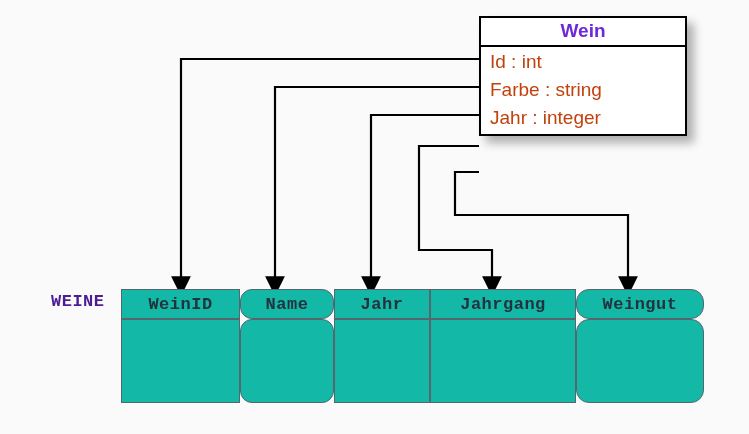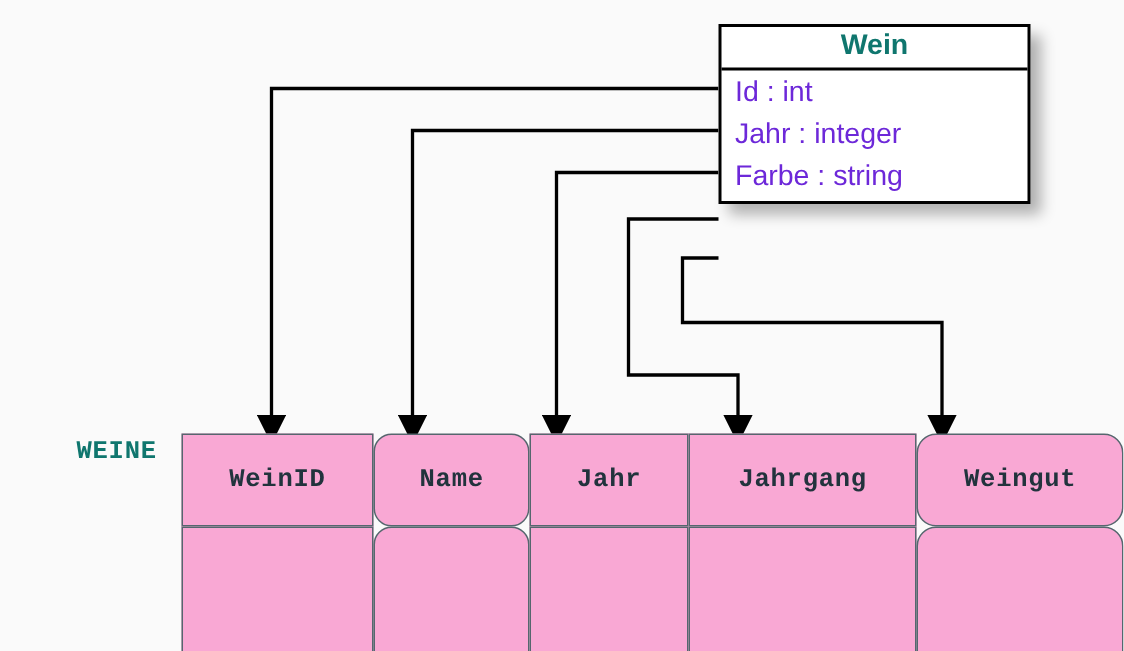--- a/index.html
+++ b/index.html
@@ -35,32 +35,32 @@
     background: #ffffff;
     border: 2px solid #000000;
     box-shadow: 7px 7px 9px rgba(0,0,0,0.30);
     box-sizing: border-box;
     z-index: 5;
   }
   .uml-class-name {
     text-align: center;
     font-size: 19px;
     font-weight: bold;
-    color: #0f766e;
+    color: #6d28d9;
     line-height: 26px;
     height: 27px;
     border-bottom: 2px solid #000000;
     font-family: "Liberation Sans", sans-serif;
   }
   .uml-attrs {
     padding: 1px 0 2px 0;
   }
   .uml-attr {
     font-size: 19px;
-    color: #6d28d9;
+    color: #c2410c;
     line-height: 28px;
     height: 28px;
     padding-left: 9px;
     white-space: nowrap;
     font-family: "Liberation Sans", sans-serif;
   }
 
   
   .rel-table-wrap {
     position: absolute;
@@ -69,43 +69,43 @@
     z-index: 4;
   }
   table.rel-table {
     border-collapse: separate;
     border-spacing: 0;
     table-layout: fixed;
     font-family: "Liberation Mono", monospace;
   }
   table.rel-table td {
     border: 1px solid #56666e;
-    background: #f9a8d4;
-    padding: 16px;
+    background: #14b8a6;
+    padding: 0;
     text-align: center;
     vertical-align: middle;
   }
   tr.header-row td {
     height: 28px;
     font-size: 17px;
     font-weight: bold;
     color: #22333d;
     letter-spacing: 0.5px;
   }
   tr.body-row td {
     height: 82px;
   }
   .rel-label {
     position: absolute;
     left: 51px;
     top: 292px;
     font-family: "Liberation Mono", monospace;
     font-size: 17px;
     font-weight: bold;
-    color: #0f766e;
+    color: #4c1d95;
     letter-spacing: 0.5px;
     z-index: 4;
   }
   
   .col-0 { width: 117px; }
   .col-1 { width: 92px; border-radius: 12px; }
   .col-2 { width: 94px; }
   .col-3 { width: 144px; }
   .col-4 { width: 126px; border-radius: 13px; }
 </style>
@@ -129,22 +129,22 @@
 
     <path d="M 479,146 L 419,146 L 419,250 L 492,250 L 492,279" fill="none" stroke="#000000" stroke-width="2.2" marker-end="url(#arrowhead)"></path>
 
     <path d="M 479,172 L 455,172 L 455,215 L 628,215 L 628,279" fill="none" stroke="#000000" stroke-width="2.2" marker-end="url(#arrowhead)"></path>
   </svg>
 
   <div class="uml-class">
     <div class="uml-class-name">Wein</div>
     <div class="uml-attrs">
       <div class="uml-attr">Id : int</div>
+      <div class="uml-attr">Farbe : string</div>
       <div class="uml-attr">Jahr : integer</div>
-      <div class="uml-attr">Farbe : string</div>
     </div>
   </div>
 
   <div class="rel-label">WEINE</div>
 
   <div class="rel-table-wrap">
     <table class="rel-table">
       <tbody>
         <tr class="header-row">
           <td class="col-0">WeinID</td>

